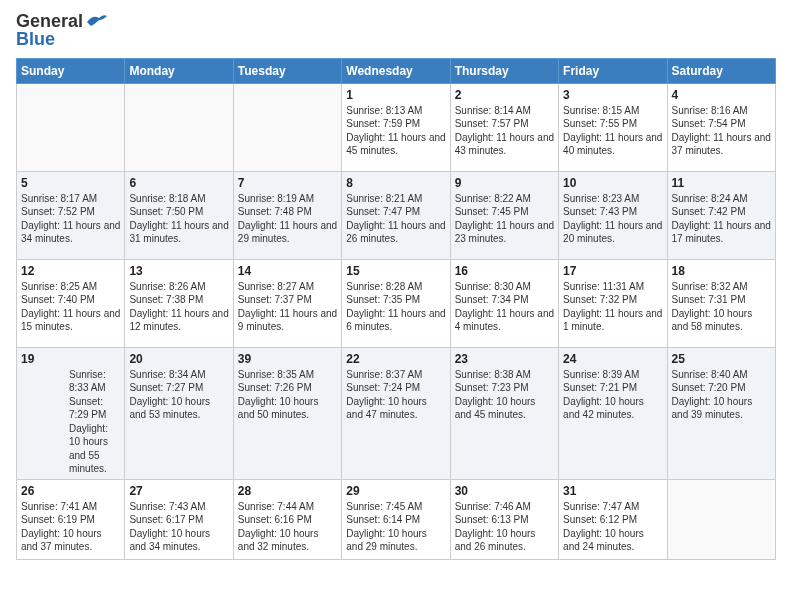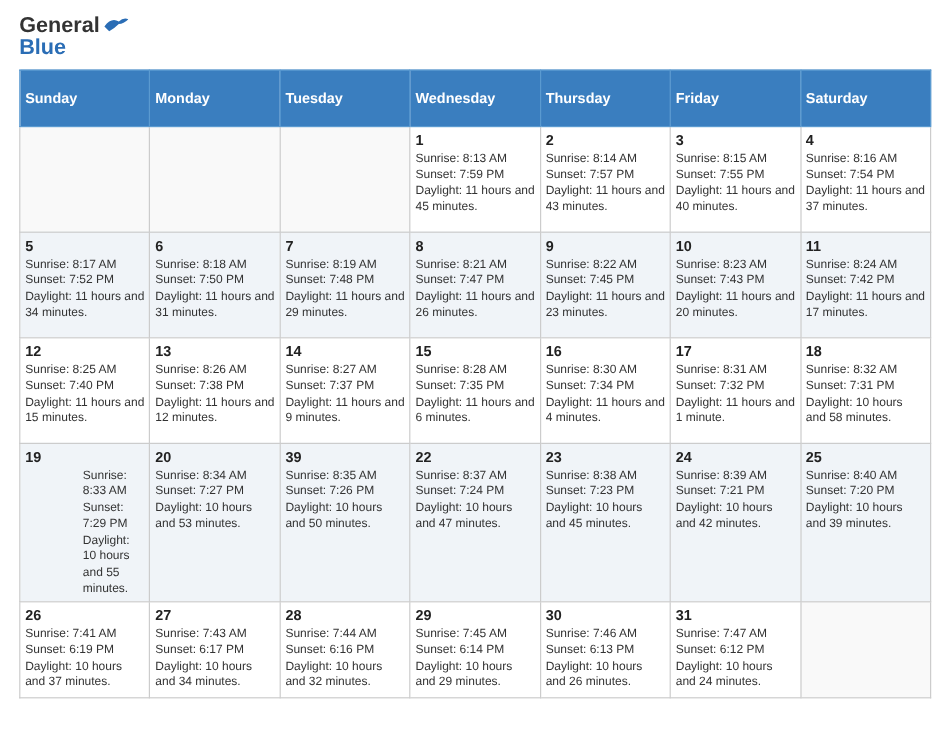--- a/index.html
+++ b/index.html
@@ -53,21 +53,21 @@
       border: 1px solid #ccc;
       border-collapse: collapse;
       width: 100%;
       table-layout: fixed;
     }
     .calendar th {
       background-color: #3a7ebf;
       color: #fff;
       font-size: 12px;
       font-weight: bold;
-      padding: 16px 4px;
+      padding: 5px 4px;
       text-align: left;
       border: 1px solid #5a9ad0;
     }
     .calendar td {
       vertical-align: top;
       border: 1px solid #ccc;
       padding: 4px 4px 3px 4px;
       font-size: 10px;
       color: #333;
       height: 88px;
@@ -219,21 +219,21 @@
 Daylight: 11 hours and 6 minutes.</div>
           </td>
           <td>
             <span class="day-num">16</span>
             <div class="cell-text" style="white-space: pre-line;">Sunrise: 8:30 AM
 Sunset: 7:34 PM
 Daylight: 11 hours and 4 minutes.</div>
           </td>
           <td>
             <span class="day-num">17</span>
-            <div class="cell-text" style="white-space: pre-line;">Sunrise: 8:31 AM
+            <div class="cell-text" style="white-space: pre-line;">Sunrise: 11:31 AM
 Sunset: 7:32 PM
 Daylight: 11 hours and 1 minute.</div>
           </td>
           <td>
             <span class="day-num">18</span>
             <div class="cell-text" style="white-space: pre-line;">Sunrise: 8:32 AM
 Sunset: 7:31 PM
 Daylight: 10 hours and 58 minutes.</div>
           </td>
         </tr>

